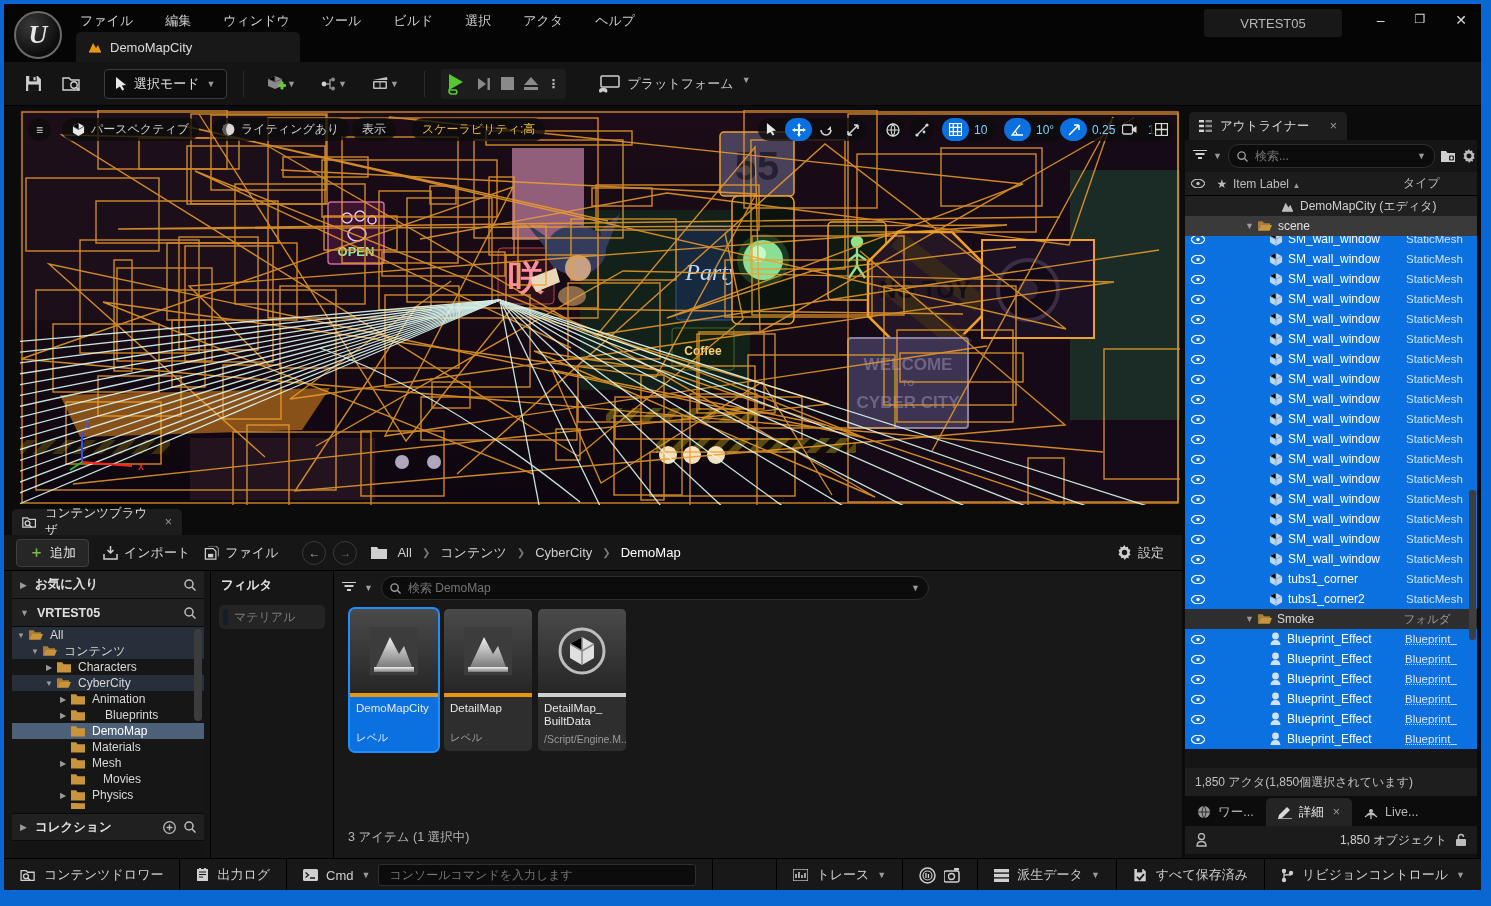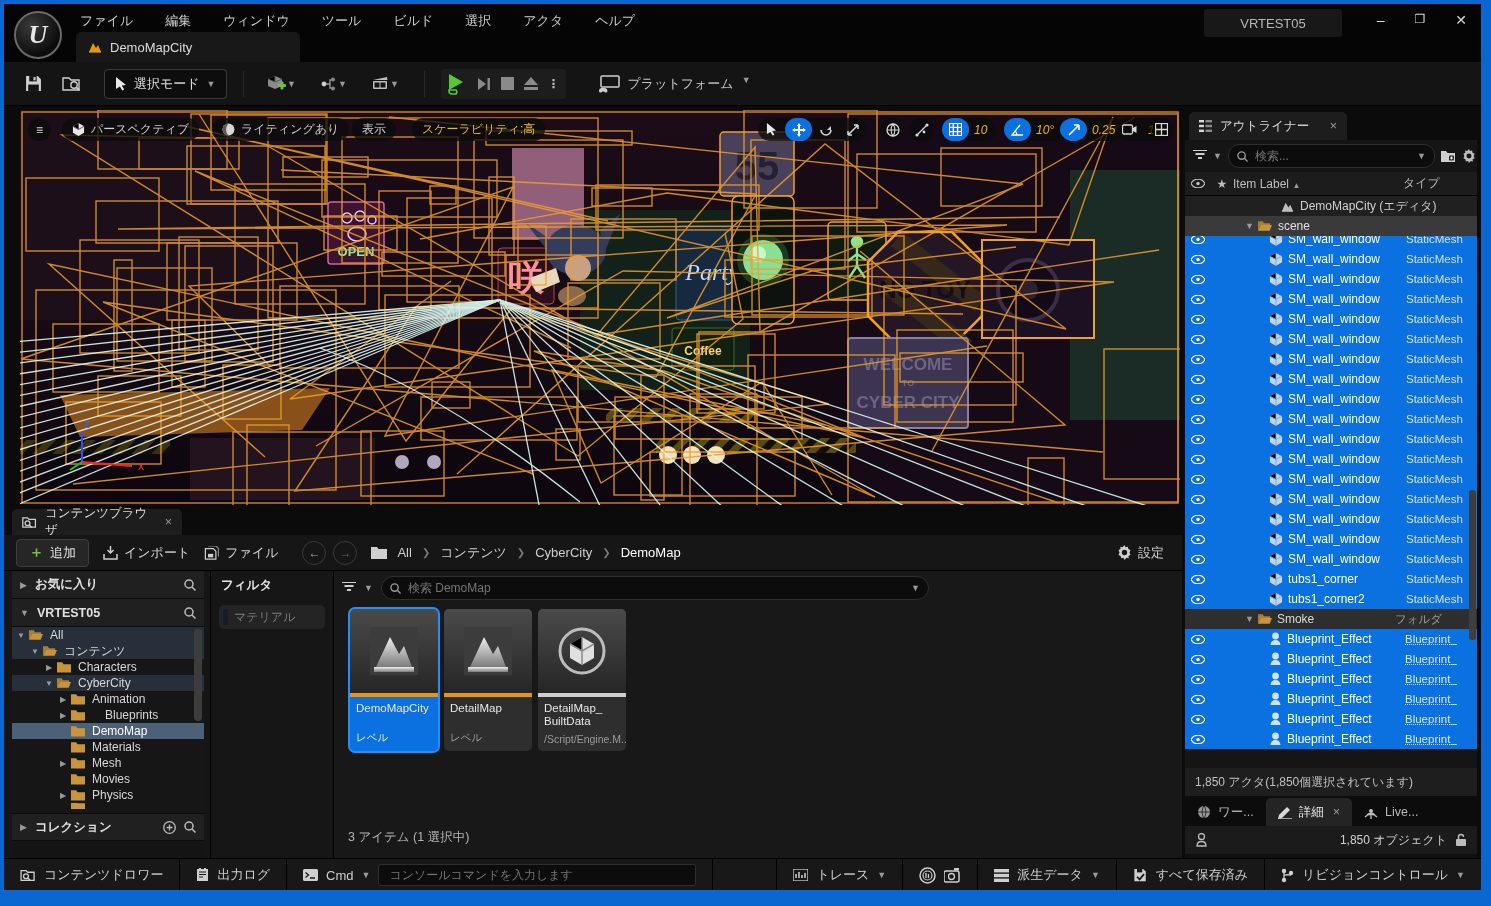--- a/index.html
+++ b/index.html
@@ -32,21 +32,21 @@
   .settings-right{position:absolute;right:18px;top:64px;display:flex;align-items:center;gap:6px;color:#cfcfcf;font-size:13px;}
   
   .viewport{position:absolute;left:16px;top:106px;width:1160px;height:395px;background:#140812;overflow:hidden;}
   .vp-pill{position:absolute;height:23px;border-radius:12px;background:rgba(12,12,12,.78);color:#d0d0d0;
            display:flex;align-items:center;gap:6px;padding:0 10px;font-size:12px;}
   .vp-circ{position:absolute;width:23px;height:23px;border-radius:50%;background:rgba(12,12,12,.78);
            display:flex;align-items:center;justify-content:center;color:#d8d8d8;}
   .vp-seg{position:absolute;height:23px;border-radius:12px;background:rgba(12,12,12,.78);display:flex;align-items:center;color:#d8d8d8;}
   .vp-seg .ic{width:27px;height:23px;border-radius:12px;display:flex;align-items:center;justify-content:center;}
   .vp-seg .ic.on{background:#0b70e0;}
-  .vp-seg .val{padding:0 9px 0 5px;font-size:12px;color:#eab308;font-style:italic;}
+  .vp-seg .val{padding:0 9px 0 5px;font-size:12px;color:#7dd3fc;}
   
   .rpanel{position:absolute;left:1181px;top:106px;width:292px;height:748px;background:#101010;}
   .out-tabrow{position:absolute;left:0;top:0;width:100%;height:30px;background:#0b0b0b;}
   .out-tab{position:absolute;left:4px;top:2px;height:28px;width:158px;background:#1d1d1d;border-radius:5px 5px 0 0;
            display:flex;align-items:center;gap:8px;padding:0 10px;color:#dcdcdc;font-size:12.5px;box-sizing:border-box;}
   .out-toolbar{position:absolute;left:0;top:30px;width:100%;height:32px;background:#151515;display:flex;align-items:center;
                gap:6px;padding:0 8px;box-sizing:border-box;}
   .searchpill{flex:1;height:22px;background:#0c0c0c;border:1px solid #2e2e2e;border-radius:11px;display:flex;
               align-items:center;gap:5px;padding:0 8px;color:#777;}
   .searchpill input{flex:1;background:transparent;border:none;outline:none;color:#cfcfcf;font-size:12px;min-width:10px;
@@ -56,21 +56,21 @@
   .out-root{position:absolute;left:0;top:86px;width:100%;height:20px;background:#202020;display:flex;align-items:center;
             color:#cfcfcf;}
   .out-scene{position:absolute;left:0;top:106px;width:100%;height:20px;background:#3a3a3a;display:flex;align-items:center;color:#e0e0e0;}
   .out-list{position:absolute;left:0;top:126px;width:100%;height:532px;overflow:hidden;background:#151515;}
   .orow{height:20px;display:flex;align-items:center;font-size:12px;white-space:nowrap;}
   .orow.sel{background:#0b70e0;color:#fff;}
   .orow.folder{background:#2e2e2e;color:#d8d8d8;}
   .orow .eye{width:26px;display:flex;justify-content:center;color:inherit;flex:none;}
   .orow .lbl{overflow:hidden;width:118px;flex:none;}
   .orow .typ{overflow:hidden;width:64px;flex:none;color:#cfe2fa;font-size:11.5px;}
-  .orow.folder .typ{color:#9a9a9a;}
+  .orow.folder .typ{color:#9a9a9a;text-align:center;}
   .orow.bp .typ{text-decoration:underline dotted;color:#d8e6fa;}
   .out-scrollbar{position:absolute;right:1px;top:380px;width:7px;height:150px;background:#3e3e3e;border-radius:3px;}
   .out-count{position:absolute;left:0;top:658px;width:100%;height:28px;background:#1e1e1e;display:flex;align-items:center;
              padding-left:10px;box-sizing:border-box;color:#c0c0c0;font-size:12px;}
   .det-tabs{position:absolute;left:0;top:686px;width:100%;height:30px;background:#0c0c0c;display:flex;align-items:flex-end;}
   .det-tab{height:28px;display:flex;align-items:center;gap:7px;padding:0 12px;color:#b8b8b8;font-size:12.5px;}
   .det-tab.active{background:#242424;border-radius:5px 5px 0 0;color:#e8e8e8;}
   .det-head{position:absolute;left:0;top:716px;width:100%;height:28px;background:#1b1b1b;display:flex;align-items:center;
             padding:0 10px;box-sizing:border-box;color:#d0d0d0;}
   
@@ -1264,21 +1264,21 @@
             </span>
             <span style="margin-left:4px;">Mesh</span>
           </div>
           <div class="trow" style="padding-left: 46px;">
             <span class="caret"></span>
             <span style="display:flex;">
               <svg width="14" height="12" viewBox="0 0 15 12">
                 <path d="M0 1h5.5l1.5 2H15v9H0z" fill="#c8953d"></path>
               </svg>
             </span>
-            <span style="margin-left:4px;">Movies</span>
+            <span style="margin-left:15px;">Movies</span>
           </div>
           <div class="trow" style="padding-left: 46px;">
             <span class="caret">▶</span>
             <span style="display:flex;">
               <svg width="14" height="12" viewBox="0 0 15 12">
                 <path d="M0 1h5.5l1.5 2H15v9H0z" fill="#c8953d"></path>
               </svg>
             </span>
             <span style="margin-left:4px;">Physics</span>
           </div>

